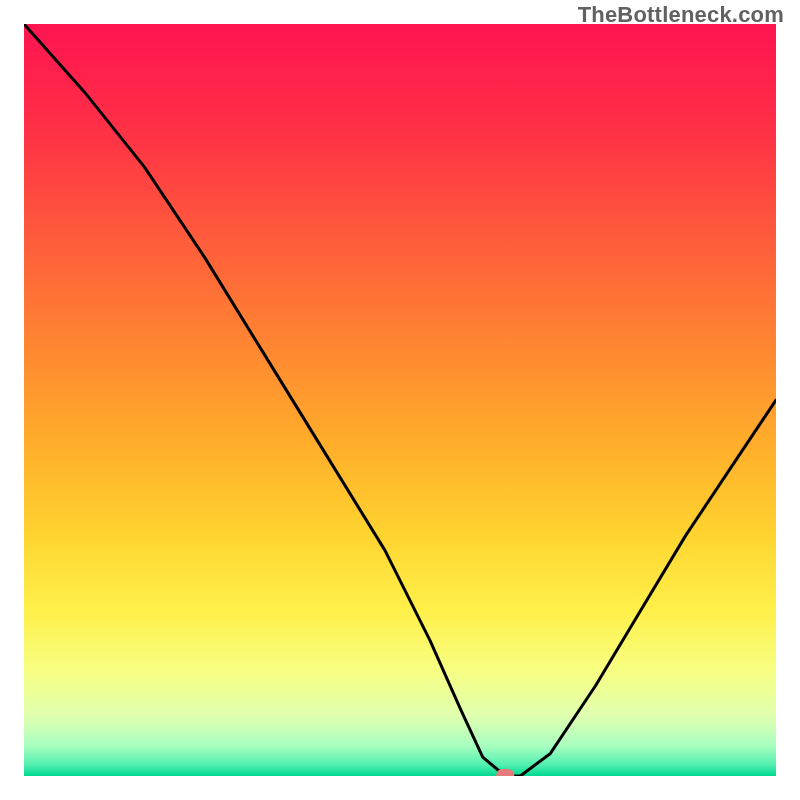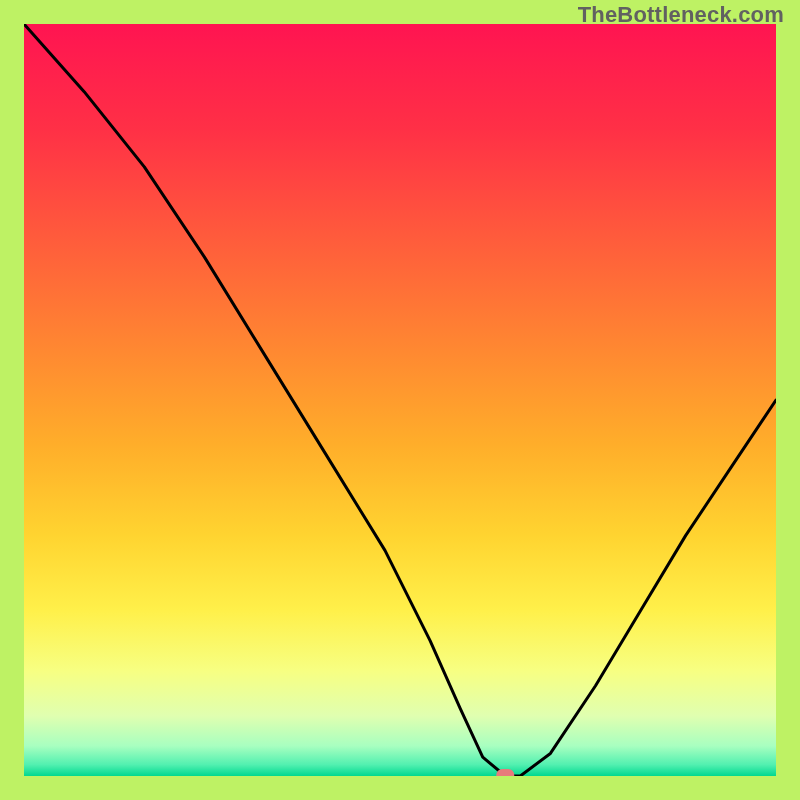--- a/index.html
+++ b/index.html
@@ -7,21 +7,21 @@
     padding: 0;
     width: 800px;
     height: 800px;
     background: #000;
     overflow: hidden;
   }
   .container {
     position: relative;
     width: 800px;
     height: 800px;
-    background: #bef264;
+    background: #ffffff;
   }
   .plot-area {
     position: absolute;
     left: 24px;
     top: 24px;
     width: 752px;
     height: 752px;
   }
   .watermark {
     position: absolute;

